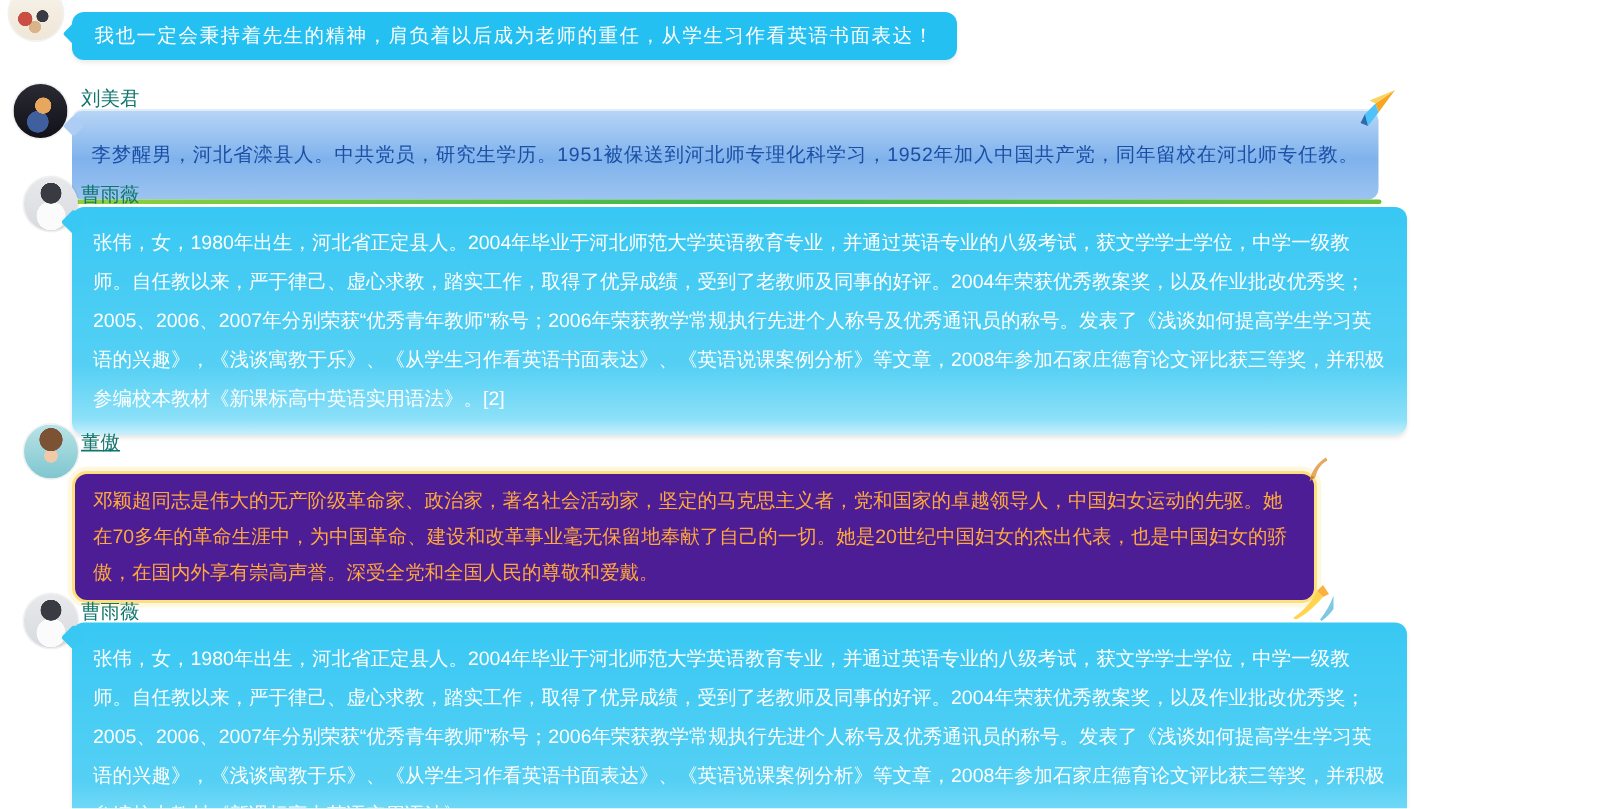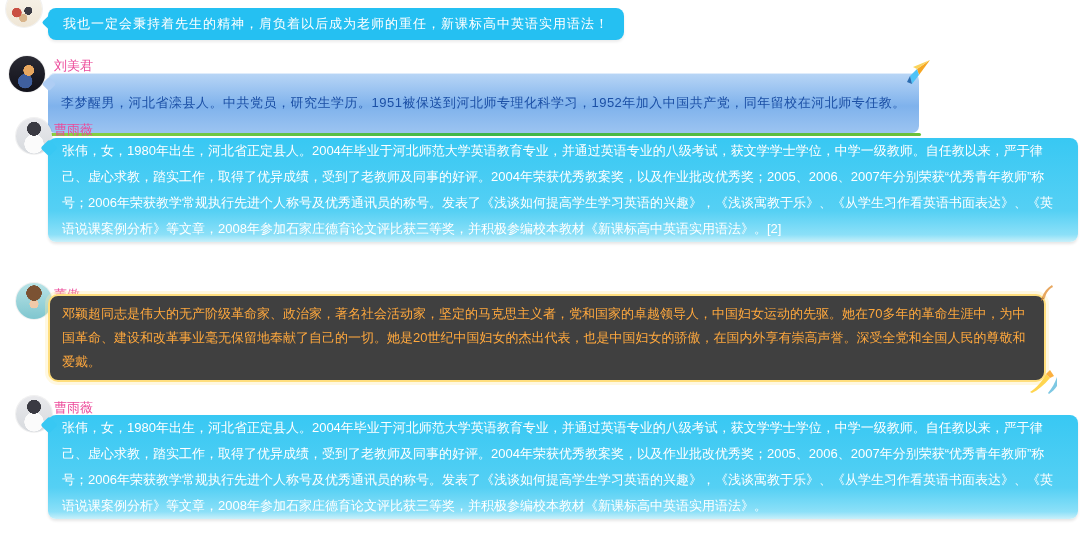--- a/index.html
+++ b/index.html
@@ -24,65 +24,65 @@
                linear-gradient(180deg,#e9e9ec,#d7dade); }
   .avatar-4 { left:16px; top:283px;
     background:radial-gradient(circle at 50% 28%, #7b5233 0 24%, transparent 25%),
                radial-gradient(circle at 50% 58%, #f0c9a8 0 16%, transparent 17%),
                linear-gradient(180deg,#b9e3e6,#7fc6cf); }
   .avatar-5 { left:16px; top:396px;
     background:radial-gradient(circle at 50% 30%, #3a3a42 0 22%, transparent 23%),
                radial-gradient(circle at 50% 72%, #fbfbfb 0 30%, transparent 31%),
                linear-gradient(180deg,#e9e9ec,#d7dade); }
 
-  .sender-name { position:absolute; left:54px; font-size:13px; color:#ec4899; }
+  .sender-name { position:absolute; left:54px; font-size:13px; color:#0f766e; }
   .name-2 { top:57px; } .name-3 { top:121px; } .name-4 { top:286px;text-decoration:underline; } .name-5 { top:399px; }
 
   .bubble { position:absolute; left:48px; font-size:13px; border-radius:8px; }
 
   .bubble-cyan-small { top:8px; padding:7px 15px; white-space:nowrap;
     background:#25C0F2; color:#ffffff; line-height:18px; letter-spacing:1px;
     box-shadow:0 2px 3px rgba(0,0,0,0.08); }
   .bubble-cyan-small .tail { position:absolute; left:-4px; top:9px; width:11px; height:11px;
     background:#25C0F2; transform:rotate(45deg); border-radius:2px; }
 
   .bubble-blue { top:73px; padding:20px 13px; white-space:nowrap;
     background:linear-gradient(180deg,#b9d6f6 0%,#7fb2ec 55%,#9cc4f1 100%);
     color:#1b4fa5; line-height:20px; letter-spacing:0.5px; border-radius:7px;
     box-shadow:inset 0 1px 0 rgba(255,255,255,0.55); }
   .bubble-blue .tail { position:absolute; left:-4px; top:6px; width:10px; height:10px;
     background:#aecdf4; transform:rotate(45deg); border-radius:2px; }
   .green-underline { position:absolute; left:0px; right:-2px; bottom:-3px; height:3px;
     border-radius:2px; background:linear-gradient(90deg,#8ed13f,#3db54a,#6cc13a); }
   .dart-decoration { position:absolute; right:-13px; top:-15px; width:26px; height:28px; }
 
-  .bubble-cyan-large { color:#ffffff; line-height:26px; padding:0 14px; width:1030px;
+  .bubble-cyan-large { color:#ffffff; line-height:26px; padding:11px 14px; width:890px;
     background:linear-gradient(180deg,#38C8F3 0%,#55d0f4 70%,#8ce0f8 93%,#c9f0fa 100%);
     box-shadow:0 2px 3px rgba(0,0,0,0.10); }
   .bubble-3 { top:138px; } .bubble-5 { top:415px; }
   .bubble-cyan-large .tail { position:absolute; left:-5px; top:4px; width:12px; height:12px;
     background:#38C8F3; transform:rotate(45deg); border-radius:2px; }
 
-  .bubble-yellow { top:294px; width:998px; padding:6px 12px; line-height:24px;
-    background:#404040; border:2px solid #ffde7d; border-radius:10px; color:#ffa83d;
+  .bubble-yellow { top:314px; width:830px; padding:6px 12px; line-height:24px;
+    background:#4c1d95; border:2px solid #ffde7d; border-radius:10px; color:#ffa83d;
     box-shadow:0 0 0 3px rgba(255,236,170,0.35); }
   .pencil-decoration { position:absolute; right:-10px; top:-12px; width:18px; height:18px; }
   .feather-decoration { position:absolute; right:-14px; bottom:-14px; width:30px; height:26px; }
 
   .msg-text { display:inline; }
 </style>
 </head>
 <body>
 
 <div class="chat-canvas">
 
   <div class="avatar avatar-1"></div>
   <div class="bubble bubble-cyan-small">
     <span class="tail"></span>
-    <span class="msg-text">我也一定会秉持着先生的精神，肩负着以后成为老师的重任，新课标高中英语实用语法！</span>
+    <span class="msg-text">我也一定会秉持着先生的精神，肩负着以后成为老师的重任，从学生习作看英语书面表达！</span>
   </div>
 
   <div class="avatar avatar-2"></div>
   <div class="sender-name name-2">刘美君</div>
   <div class="bubble bubble-blue">
     <span class="tail"></span>
     <span class="msg-text">李梦醒男，河北省滦县人。中共党员，研究生学历。1951被保送到河北师专理化科学习，1952年加入中国共产党，同年留校在河北师专任教。</span>
     <span class="green-underline"></span>
     <svg class="dart-decoration" viewBox="0 0 26 28">
       <path d="M24 2 L13 17 L11 11 Z" fill="#F6A623"></path>

